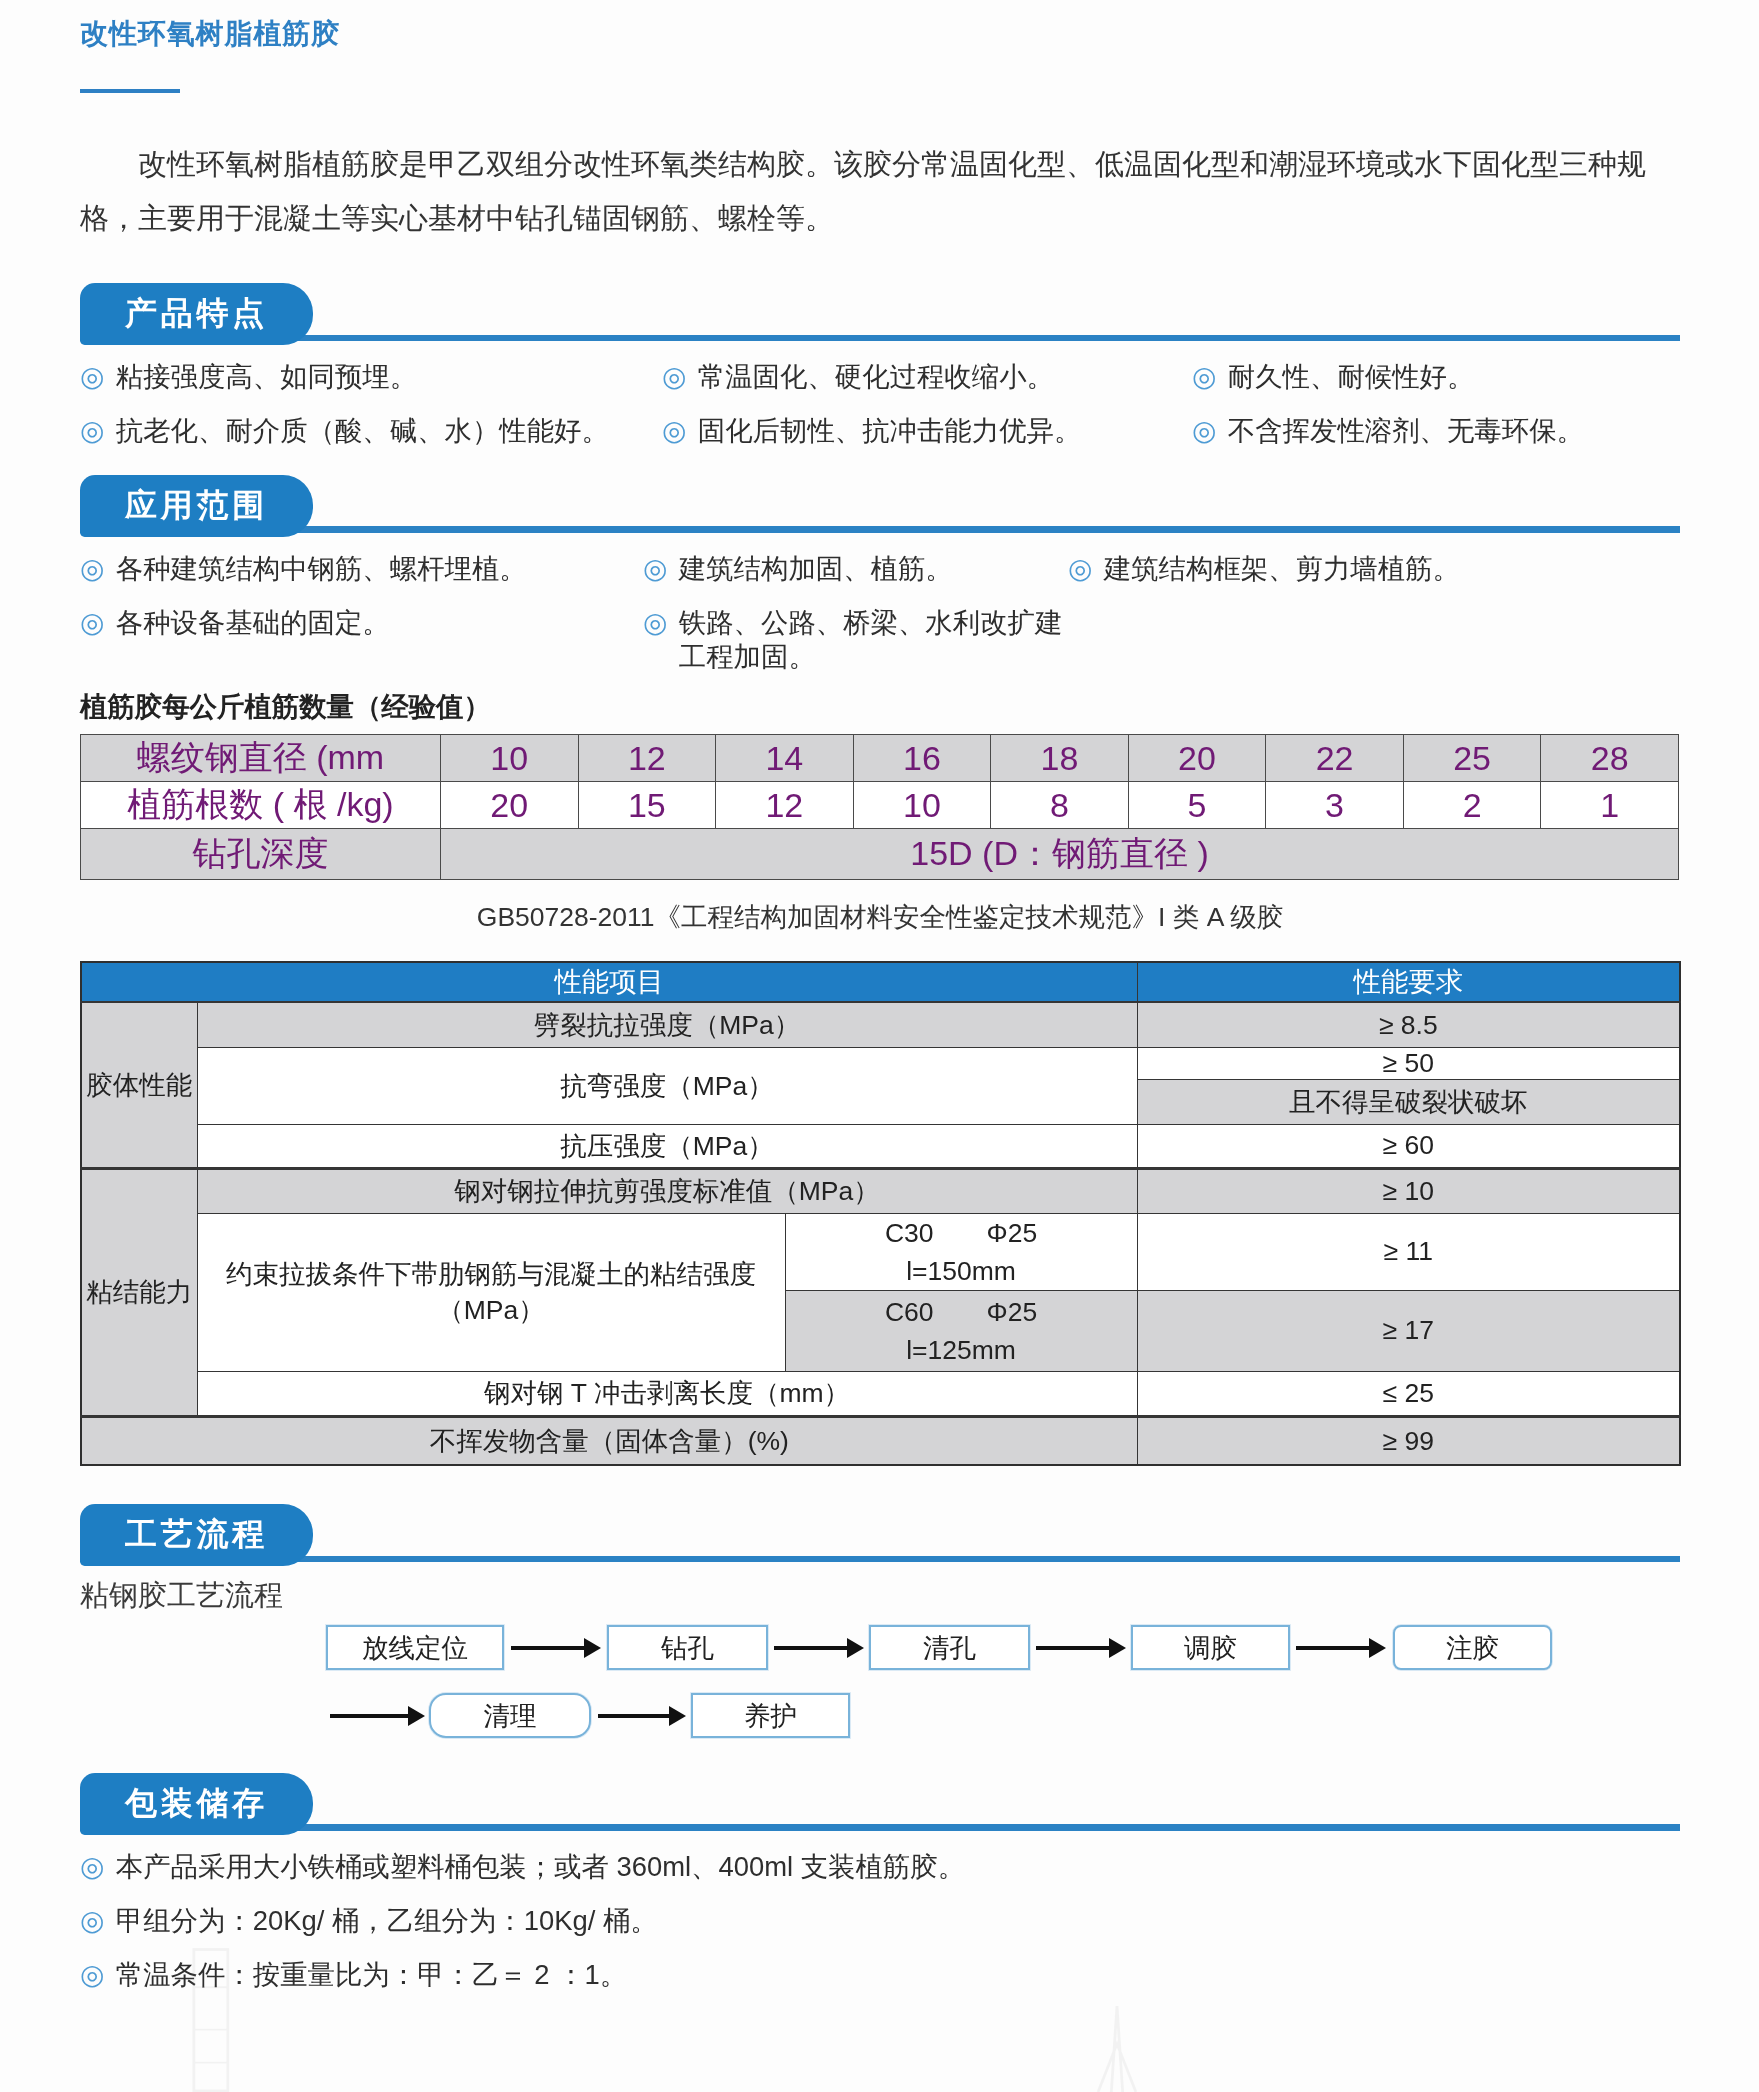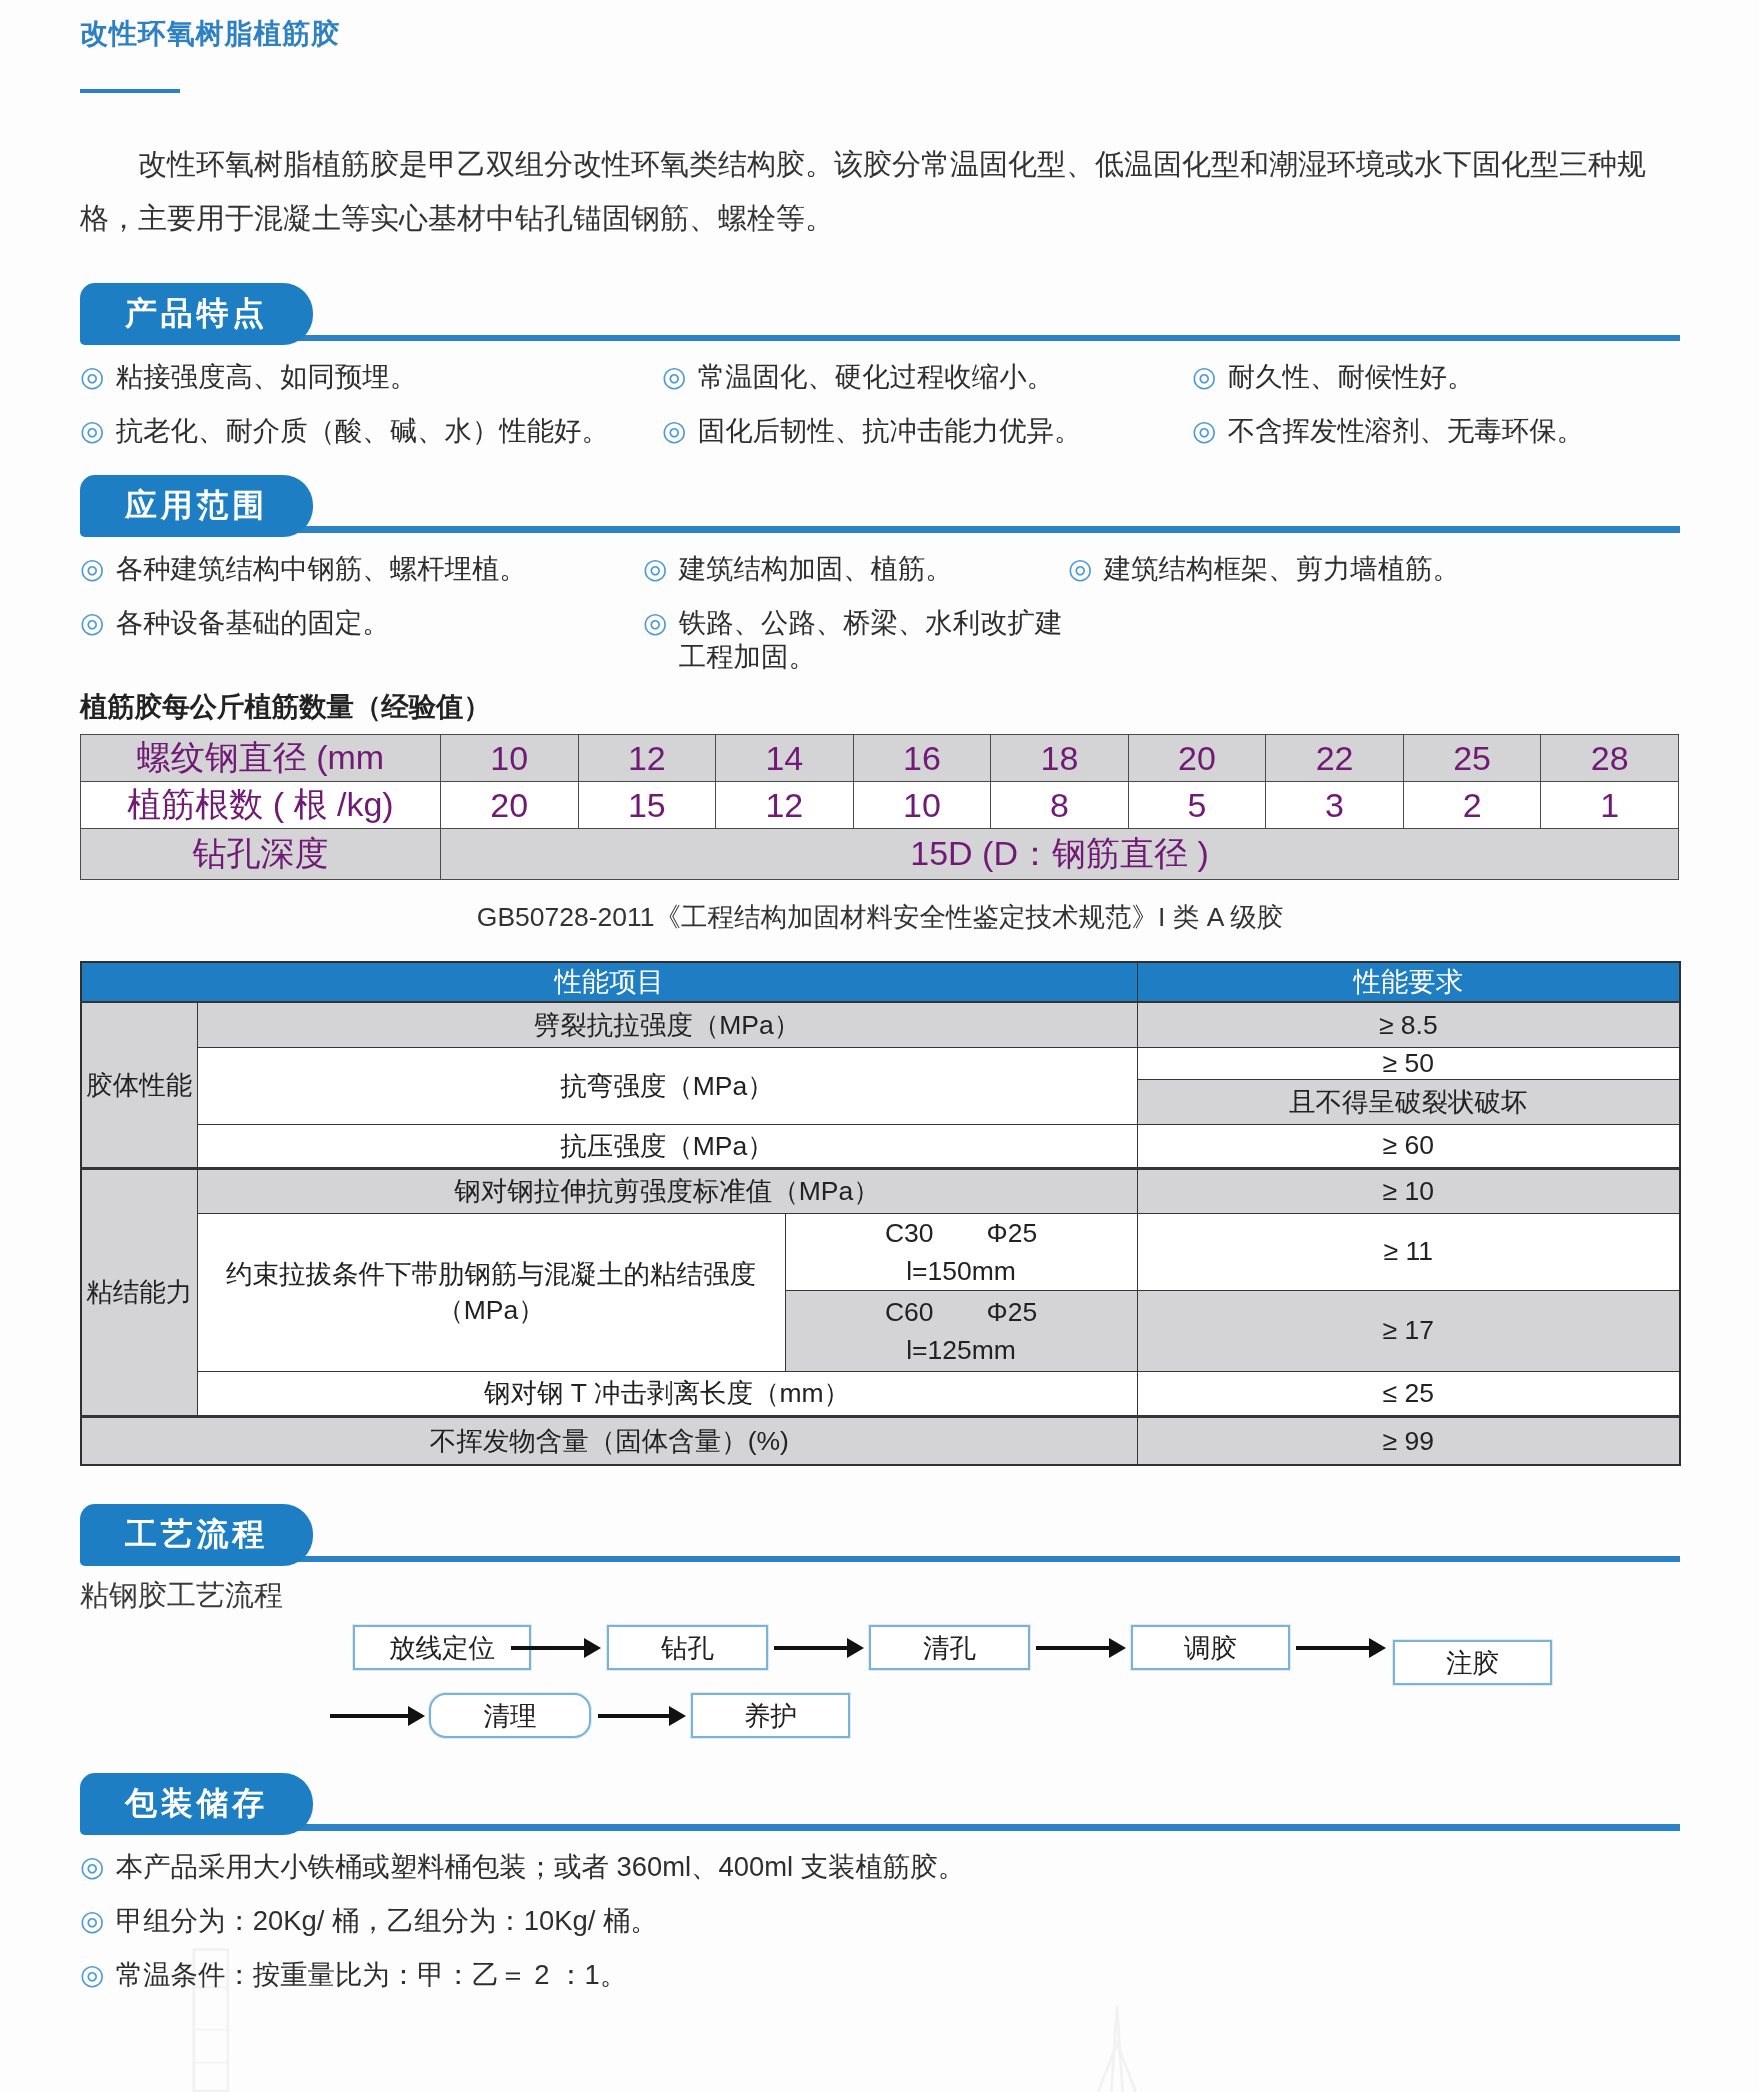--- a/index.html
+++ b/index.html
@@ -50,23 +50,23 @@
   table.spec .h82 { height:78px; } table.spec .h86 { height:81px; } table.spec .h52 { height:49px; }
   .cond-line { display:block; line-height:38px; }
   .cond-gap { display:inline-block; width:53px; }
 
   
   .flow-sub { margin-top:9.5px; font-size:29px; color:#3a3a3a; }
   .flow { position:relative; height:121px; margin-top:9.5px; }
   .fbox { position:absolute; height:45px; background:#fff; border:2.8px solid #79b3da;
     display:flex; align-items:center; justify-content:center; font-size:26.5px; color:#222;
     box-shadow:0 0 0 0.9px #d8e8f4; }
-  .fb1 { left:246px; top:0; width:178px;margin-left:27px; } .fb2 { left:527px; top:0; width:161px; }
+  .fb1 { left:246px; top:0; width:178px; } .fb2 { left:527px; top:0; width:161px; }
   .fb3 { left:789px; top:0; width:161px; } .fb4 { left:1051px; top:0; width:159px; }
-  .fb5 { left:1313px; top:15px; width:159px; }
+  .fb5 { left:1313px; top:0; width:159px;border-radius:8px; }
   .fb6 { left:349px; top:68px; width:162px;border-radius:17px; } .fb7 { left:611px; top:68px; width:159px; }
   .arrow { position:absolute; height:3.8px; background:#111; }
   .arrow::after { content:''; position:absolute; right:-16px; top:-8.5px; width:0; height:0;
     border-left:17px solid #111; border-top:10.4px solid transparent; border-bottom:10.4px solid transparent; }
   .a1 { left:431px; top:21px; width:74px; } .a2 { left:694px; top:21px; width:74px; }
   .a3 { left:956px; top:21px; width:74px; } .a4 { left:1216px; top:21px; width:74px; }
   .a5 { left:250px; top:89px; width:79px; } .a6 { left:518px; top:89px; width:72px; }
 
   
   .pack-list { margin-top:15px; display:flex; flex-direction:column; gap:20px; }

